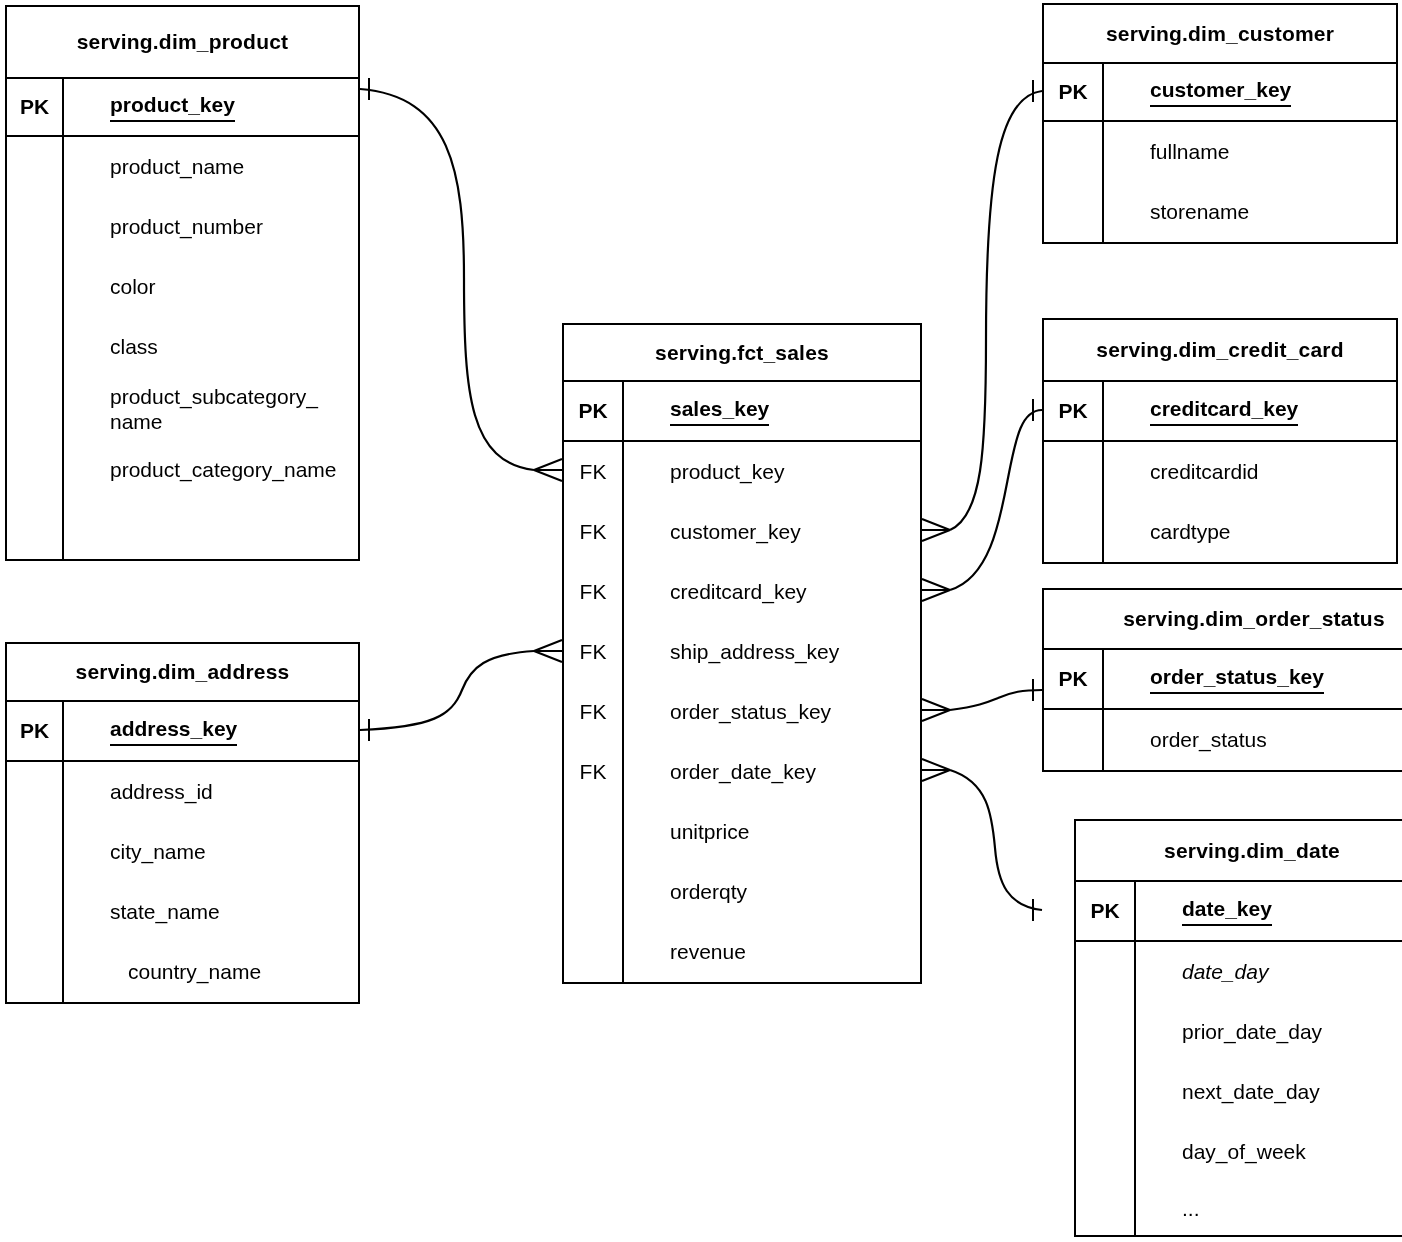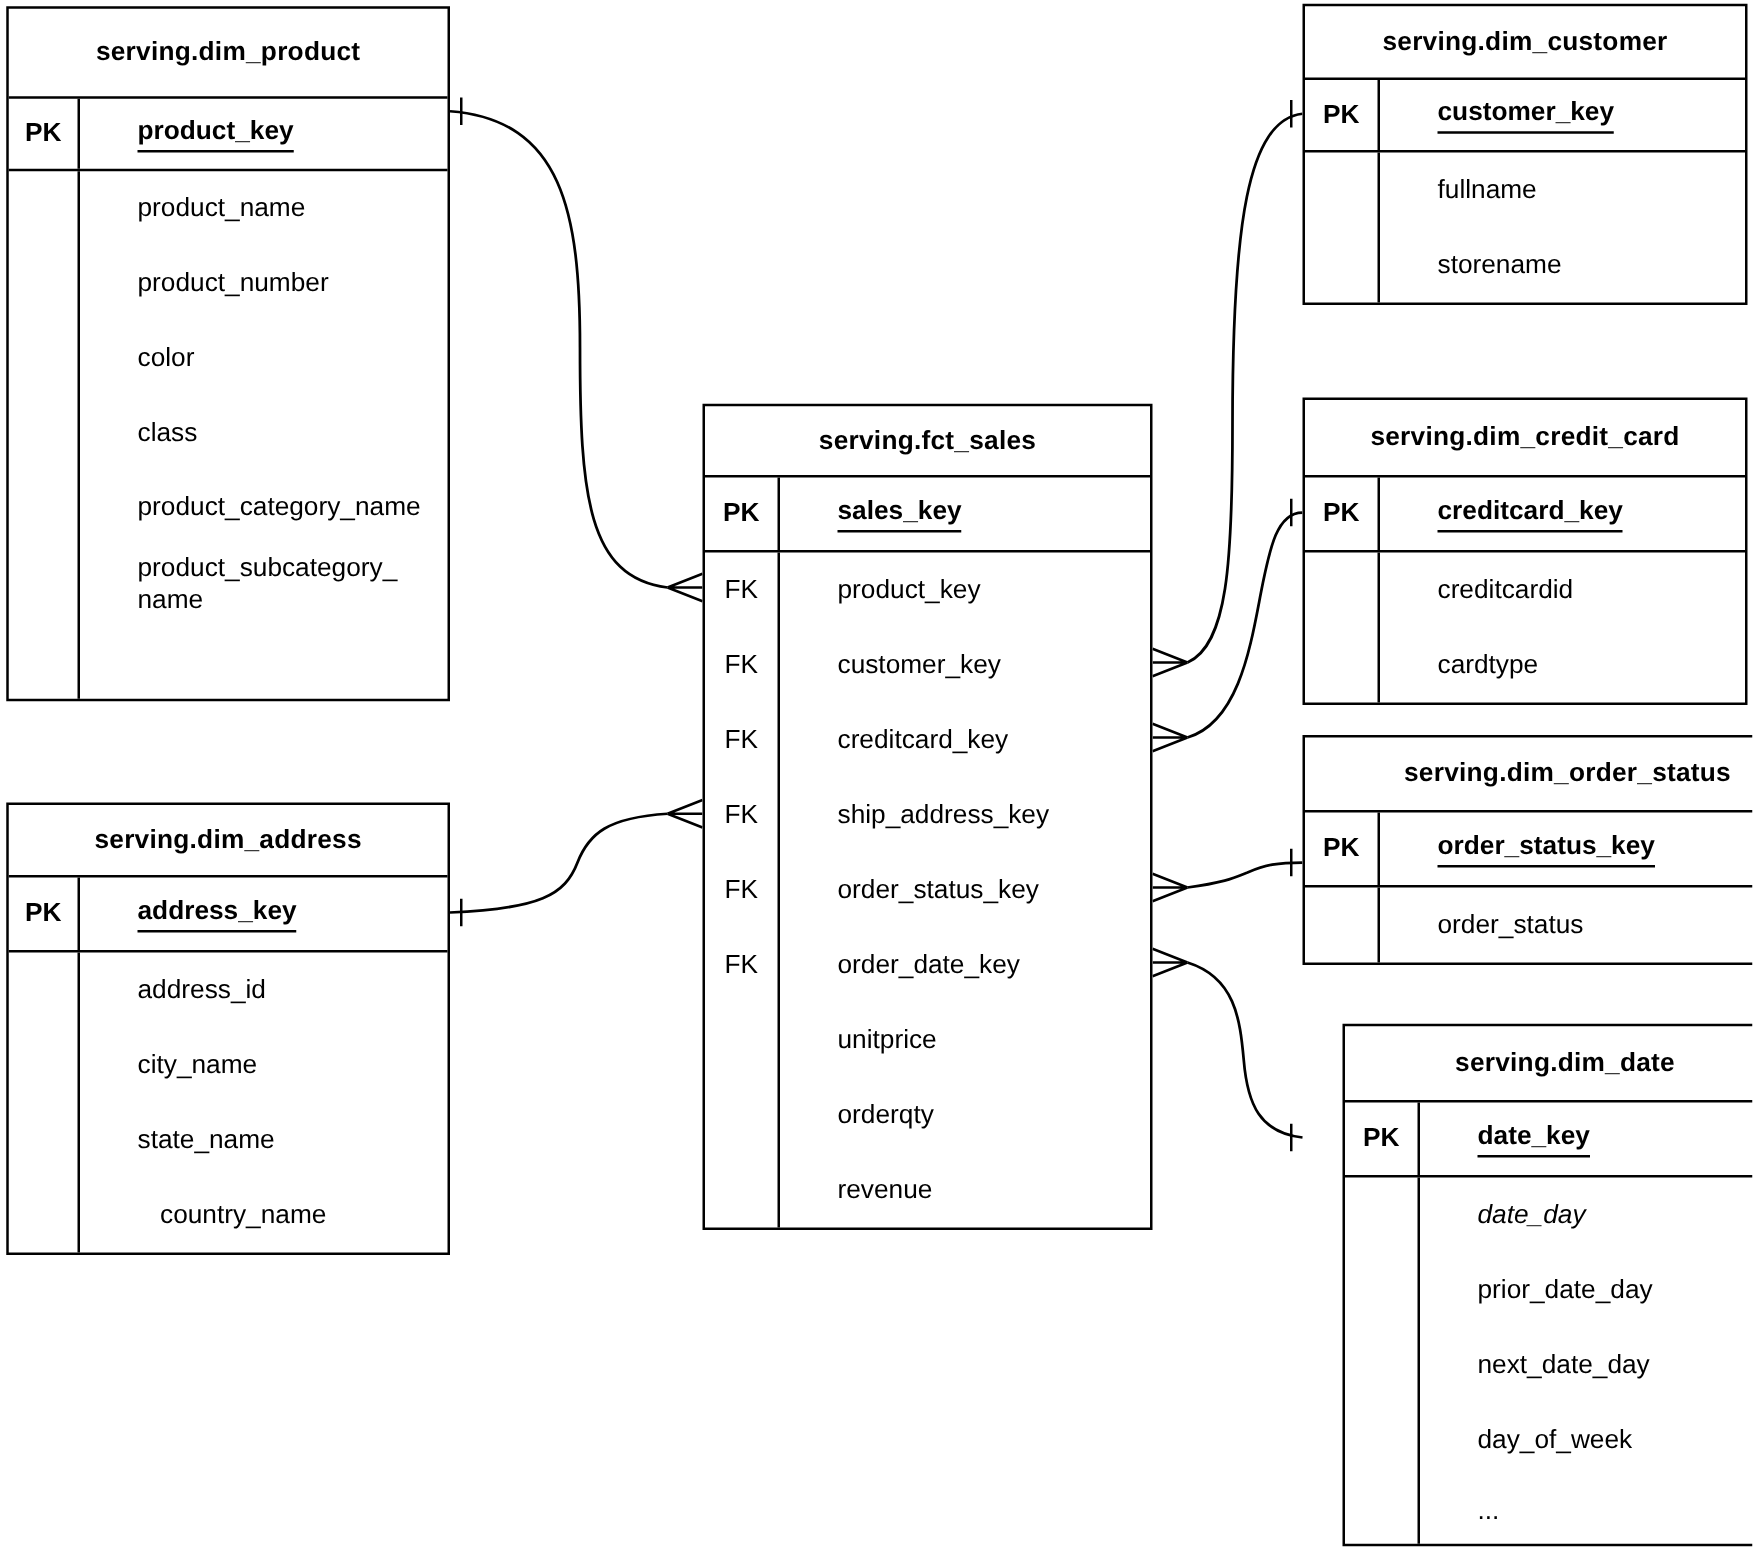--- a/index.html
+++ b/index.html
@@ -73,23 +73,23 @@
           <div class="tag-cell" style="height: 60px;"></div>
           <div class="tag-cell" style="height: 60px;"></div>
           <div class="tag-cell" style="height: 64px;"></div>
           <div class="tag-cell" style="height: 58px;"></div>
         </div>
         <div class="name-col">
           <div class="name-cell" style="height: 60px;">product_name</div>
           <div class="name-cell" style="height: 60px;">product_number</div>
           <div class="name-cell" style="height: 60px;">color</div>
           <div class="name-cell" style="height: 60px;">class</div>
-          <div class="name-cell" style="height: 58px;">product_category_name</div>
           <div class="name-cell" style="height: 64px;">product_subcategory_
 name</div>
+          <div class="name-cell" style="height: 58px;">product_category_name</div>
         </div>
       </div>
     </div>
     <div class="tbl" style="left: 5px; top: 642px; width: 355px;">
       <div class="tbl-header" style="height: 58px;">serving.dim_address</div>
       <div class="rowflex pk-row" style="height: 60px;">
         <div class="tag-cell pk-tag" style="width: 57px;">PK</div>
         <div class="name-cell pk-name" style="flex: 1 1 0%;"><span class="pk-underline">address_key</span></div>
       </div>
       <div class="rowflex">

